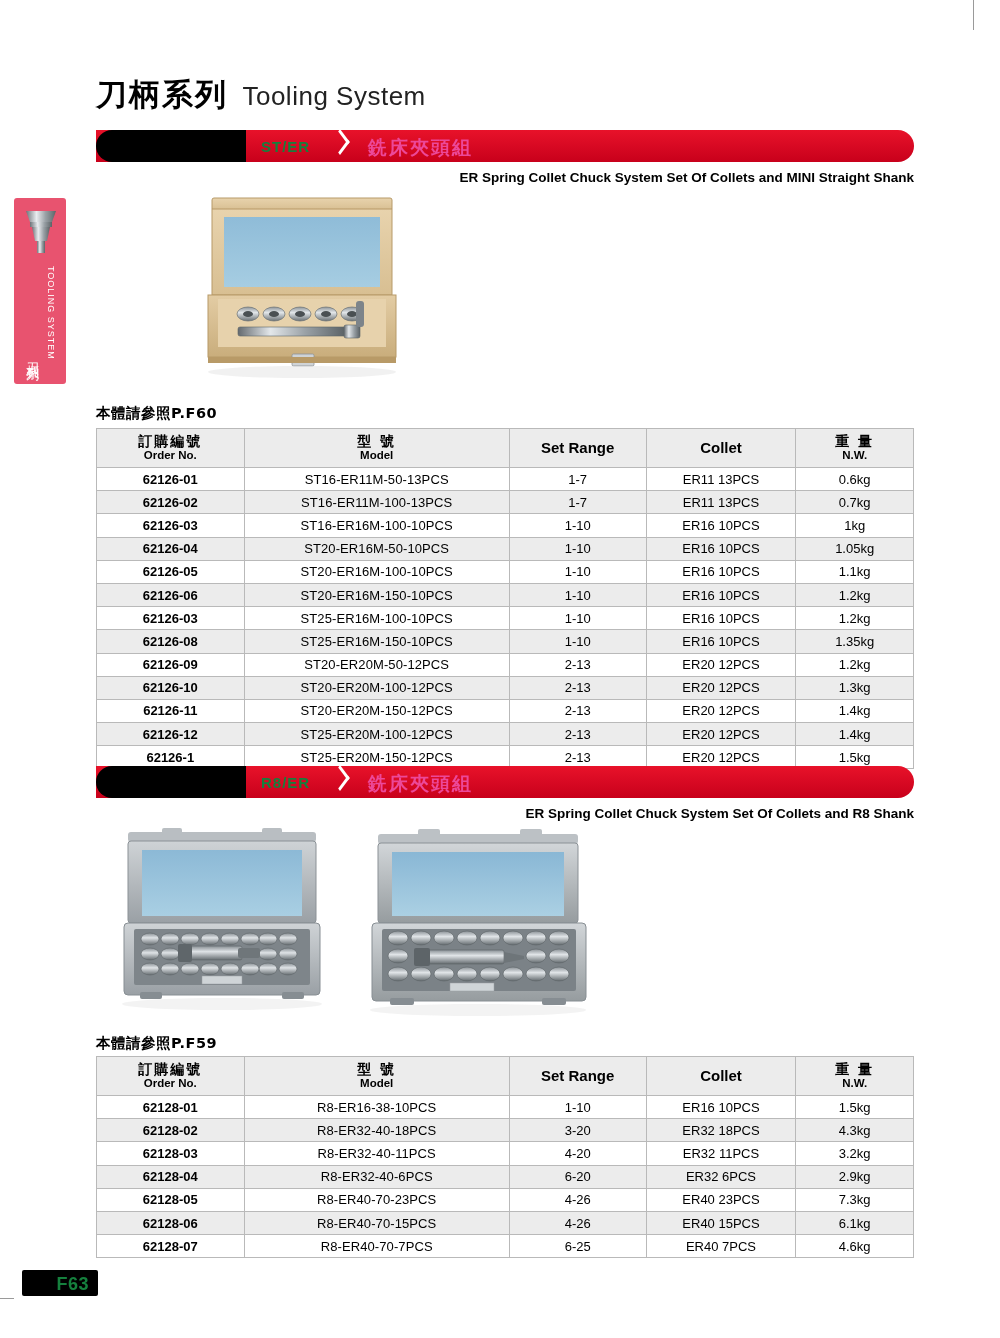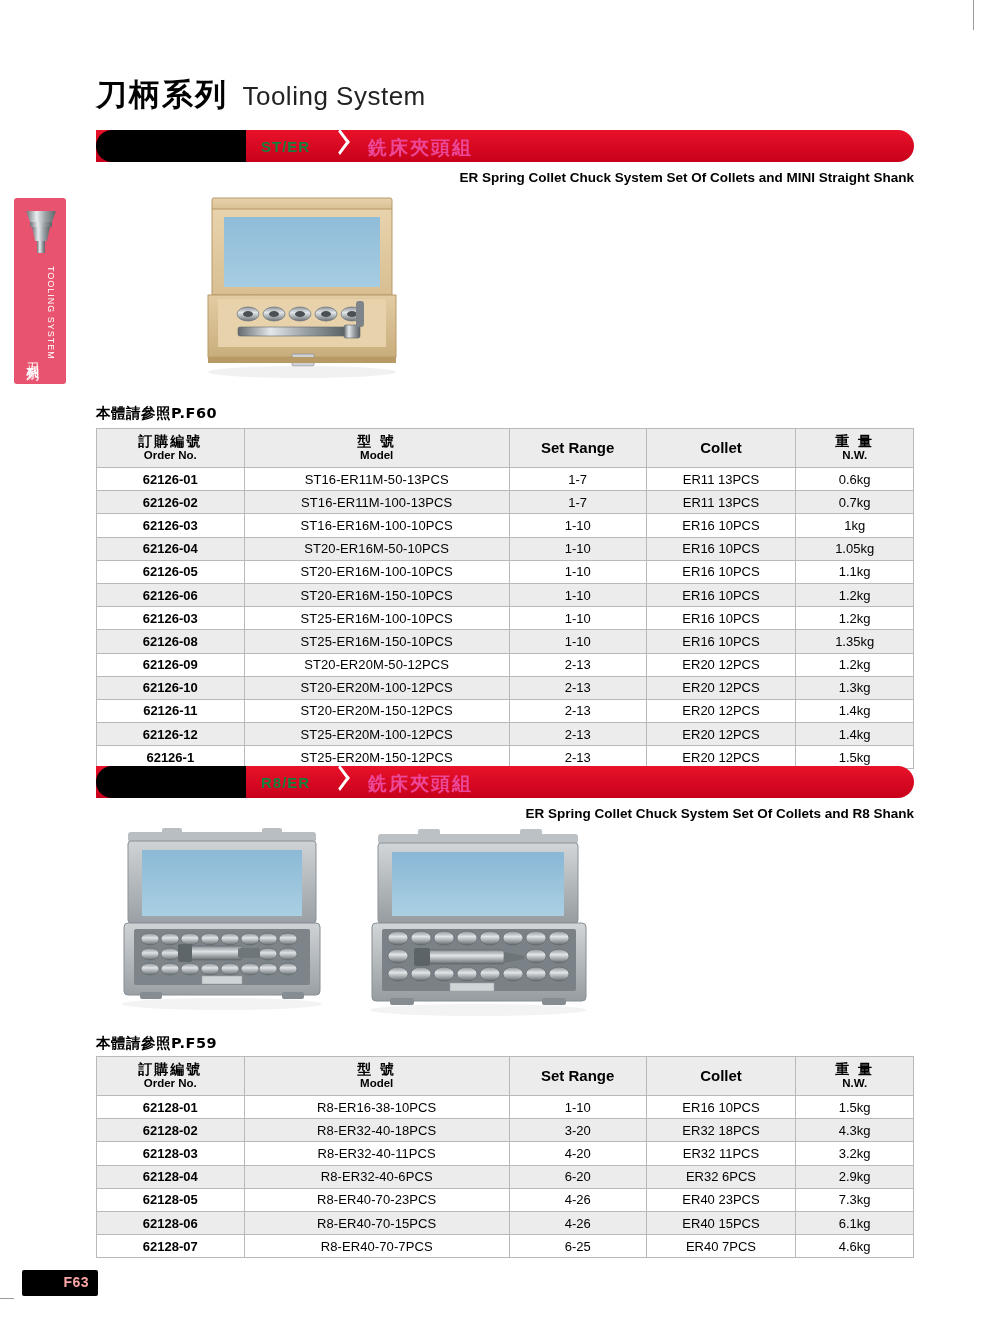--- a/index.html
+++ b/index.html
@@ -246,22 +246,22 @@
     bottom: 42px;
     width: 76px;
     height: 26px;
     background: #000;
     border-radius: 2px;
   }
   .footer-tab .pg {
     position: absolute;
     right: 9px;
     top: 4px;
-    color: #fca5a5;
-    font-size: 14px;
+    color: #15803d;
+    font-size: 18px;
     font-weight: bold;
     letter-spacing: 0.5px;
     margin-left: 24px;
   }
 </style>
 </head>
 <body>
 
 <div class="crop-mark-v" style="left:973px; top:0; height:30px;"></div>
 <div class="crop-mark-h" style="left:0; top:1298px; width:14px;"></div>

